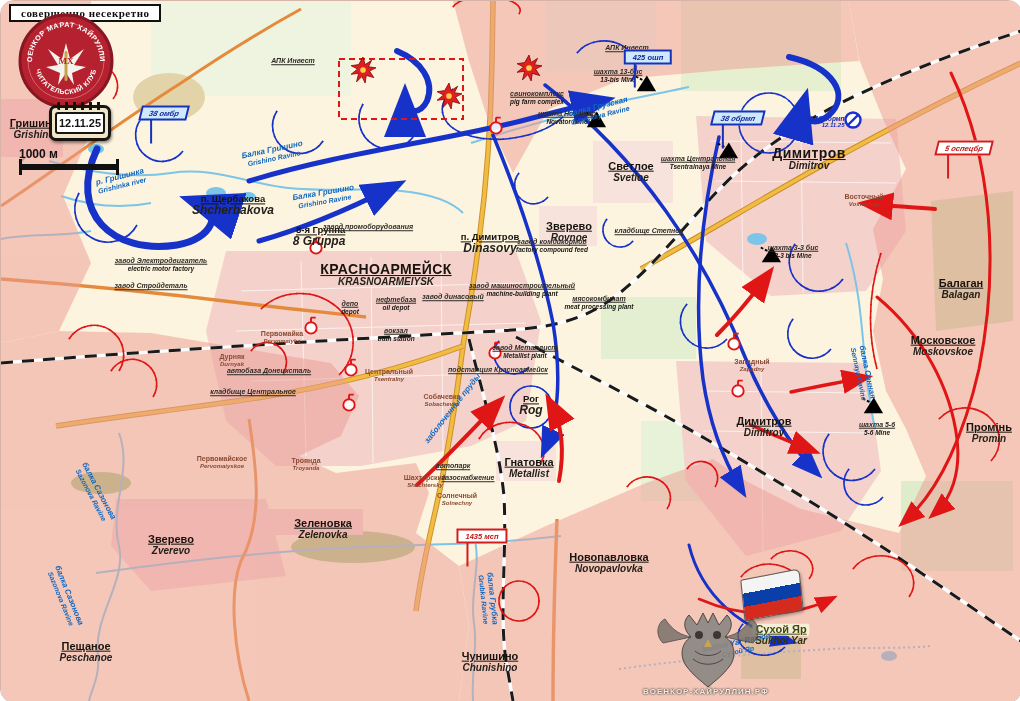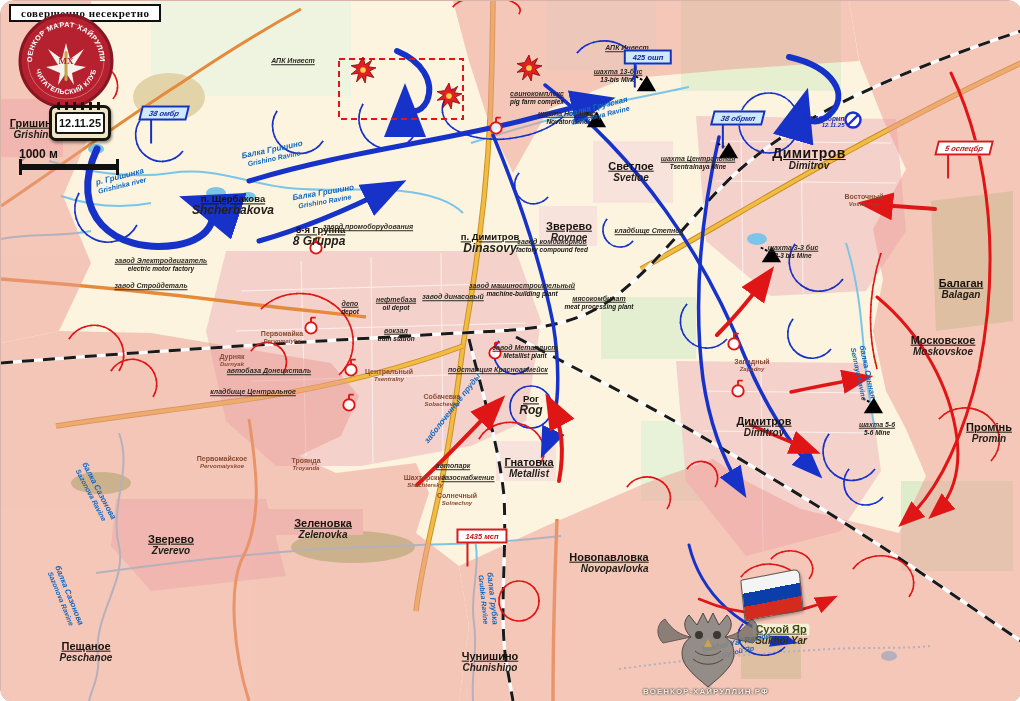--- a/index.html
+++ b/index.html
@@ -332,20 +332,24 @@
         <span class="en">Grishino</span>
       </div>
       <div class="lbl set sm" style="left: 232px; top: 205px; transform: translate(-50%, -50%);">
         <span class="ru">п. Щербакова</span>
         <span class="en">Shcherbakova</span>
       </div>
       <div class="lbl set sm" style="left: 318px; top: 236px; transform: translate(-50%, -50%); text-align: right;">
         <span class="ru">8-я Группа</span>
         <span class="en">8 Gruppa</span>
       </div>
+      <div class="lbl set lg" style="left: 385px; top: 274px; transform: translate(-50%, -50%);">
+        <span class="ru">КРАСНОАРМЕЙСК</span>
+        <span class="en">KRASNOARMEIYSK</span>
+      </div>
       <div class="lbl set sm" style="left: 489px; top: 243px; transform: translate(-50%, -50%);">
         <span class="ru">п. Димитров</span>
         <span class="en">Dinasovy</span>
       </div>
       <div class="lbl set md" style="left: 568px; top: 231px; transform: translate(-50%, -50%);">
         <span class="ru">Зверево</span>
         <span class="en">Rovnoe</span>
       </div>
       <div class="lbl set md" style="left: 630px; top: 171px; transform: translate(-50%, -50%);">
         <span class="ru">Светлое</span>
@@ -388,21 +392,21 @@
         <span class="en">Zverevo</span>
       </div>
       <div class="lbl set md" style="left: 85px; top: 651px; transform: translate(-50%, -50%);">
         <span class="ru">Пещаное</span>
         <span class="en">Peschanoe</span>
       </div>
       <div class="lbl set md" style="left: 489px; top: 661px; transform: translate(-50%, -50%);">
         <span class="ru">Чунишино</span>
         <span class="en">Chunishino</span>
       </div>
-      <div class="lbl set md" style="left: 608px; top: 562px; transform: translate(-50%, -50%); text-align: right;">
+      <div class="lbl set md" style="left: 608px; top: 562px; transform: translate(-50%, -50%);">
         <span class="ru">Новопавловка</span>
         <span class="en">Novopavlovka</span>
       </div>
       <div class="lbl set md olive" style="left: 780px; top: 634px; transform: translate(-50%, -50%);">
         <span class="ru">Сухой Яр</span>
         <span class="en">Sukhoi Yar</span>
       </div>
       <div class="lbl set xs" style="left: 221px; top: 461px; transform: translate(-50%, -50%);">
         <span class="ru">Первомайское</span>
         <span class="en">Pervomaiyskoe</span>

